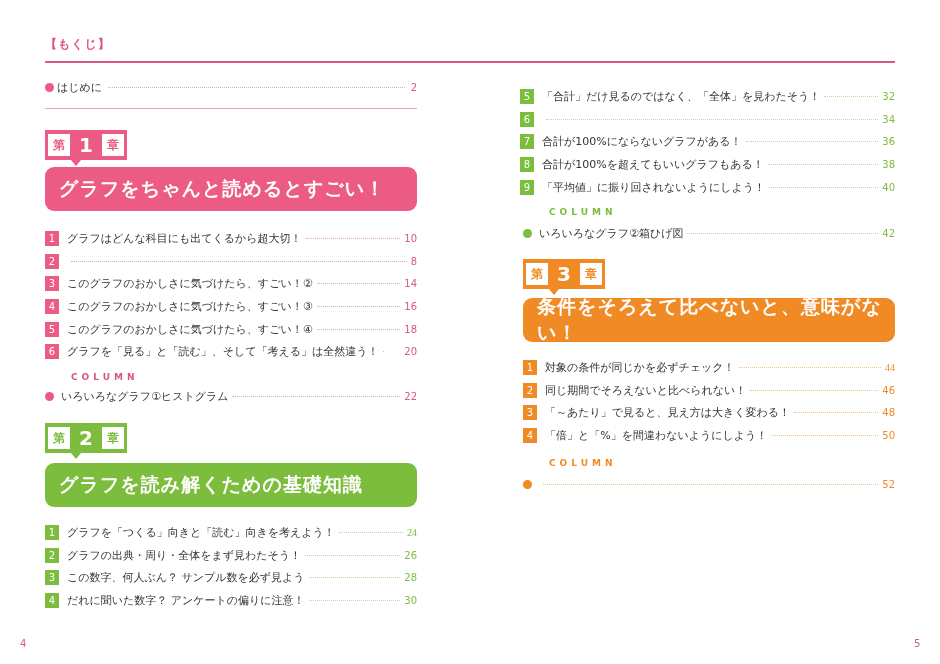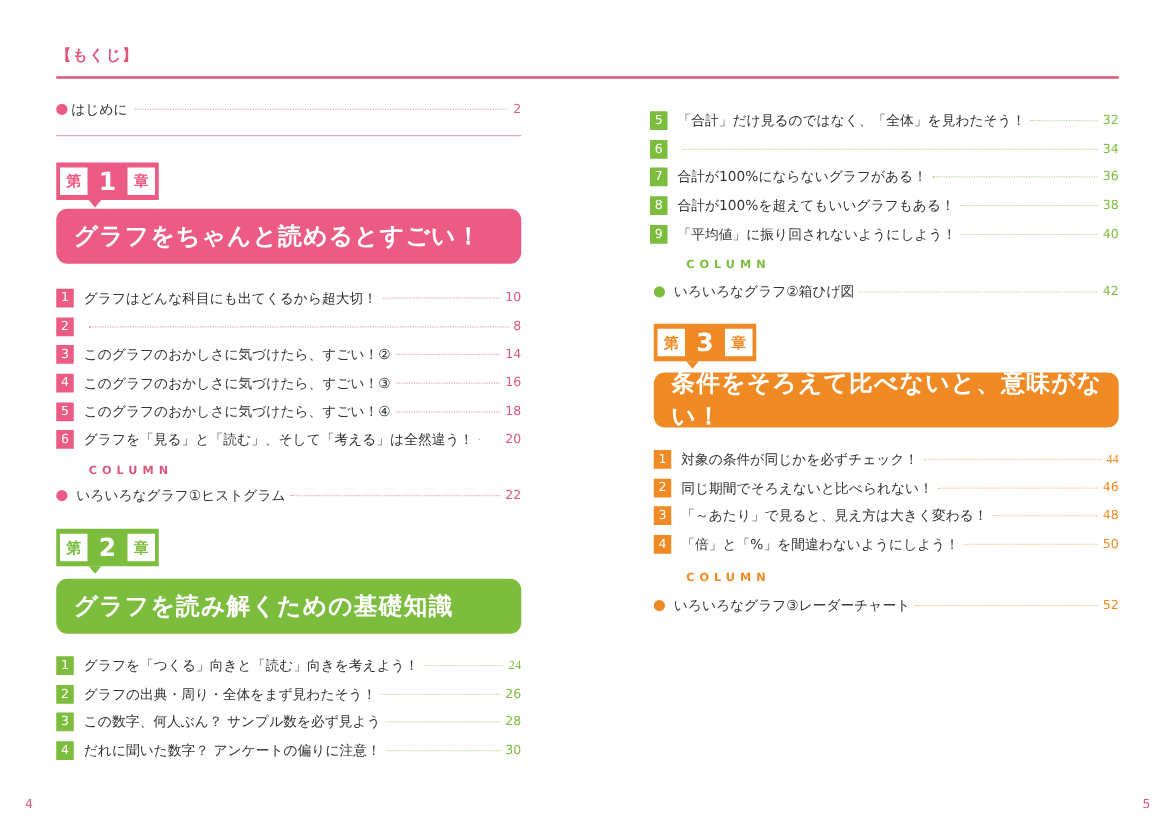--- a/index.html
+++ b/index.html
@@ -222,19 +222,18 @@
         <span class="n bg">4</span>
         <span class="t">「倍」と「%」を間違わないようにしよう！</span>
         <span class="lead" style="border-color:#f6c38e;"></span>
         <span class="p" style="color:#f08a24;">50</span>
       </li>
   </ul>
 
   <div class="col-head" style="left:3px;top:458px;color:#f08a24;">COLUMN</div>
   <div class="col-item" style="left:3px;top:476px;width:372px;">
     <span class="dot" style="background:#f08a24;"></span>
-    <span>いろいろなグラフ③レーダーチャート</span>
     <span class="lead" style="border-color:#f6c38e;"></span>
     <span class="p" style="color:#f08a24;">52</span>
   </div>
 </div>
 
 <div class="folio" style="left:914px;">5</div>
 
 </body></html>

